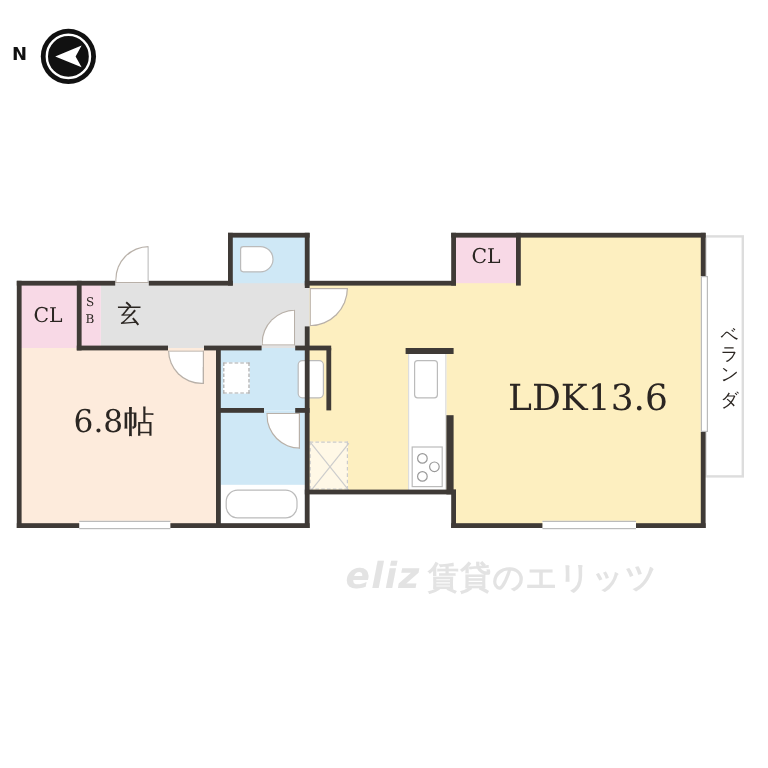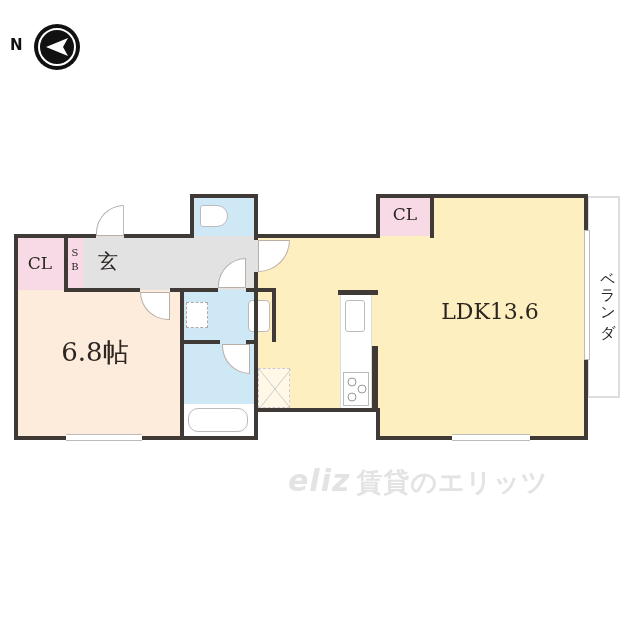--- a/index.html
+++ b/index.html
@@ -114,18 +114,18 @@
   <div class="wall" style="left:372px;top:346px;width:6px;height:66px;"></div>
   <div class="wall" style="left:376px;top:194px;width:4px;height:44px;"></div>
   <div class="wall" style="left:376px;top:194px;width:212px;height:4px;"></div>
   <div class="wall" style="left:430px;top:194px;width:4px;height:44px;"></div>
   <div class="wall" style="left:376px;top:408px;width:4px;height:32px;"></div>
   <div class="wall" style="left:376px;top:436px;width:76px;height:4px;"></div>
   <div class="wall" style="left:530px;top:436px;width:58px;height:4px;"></div>
   <div class="wall" style="left:584px;top:194px;width:4px;height:36px;"></div>
   <div class="wall" style="left:584px;top:360px;width:4px;height:80px;"></div>
 
-  <div class="room-label" style="left:410px;top:300px;width:160px;font-size:22px;">LDK13.6</div>
+  <div class="room-label" style="left:410px;top:316px;width:160px;font-size:30px;">LDK13.6</div>
 </div>
 
 <div class="watermark">
   <span class="logo">eliz</span><span>賃貸のエリッツ</span>
 </div>
 
 </body></html>

